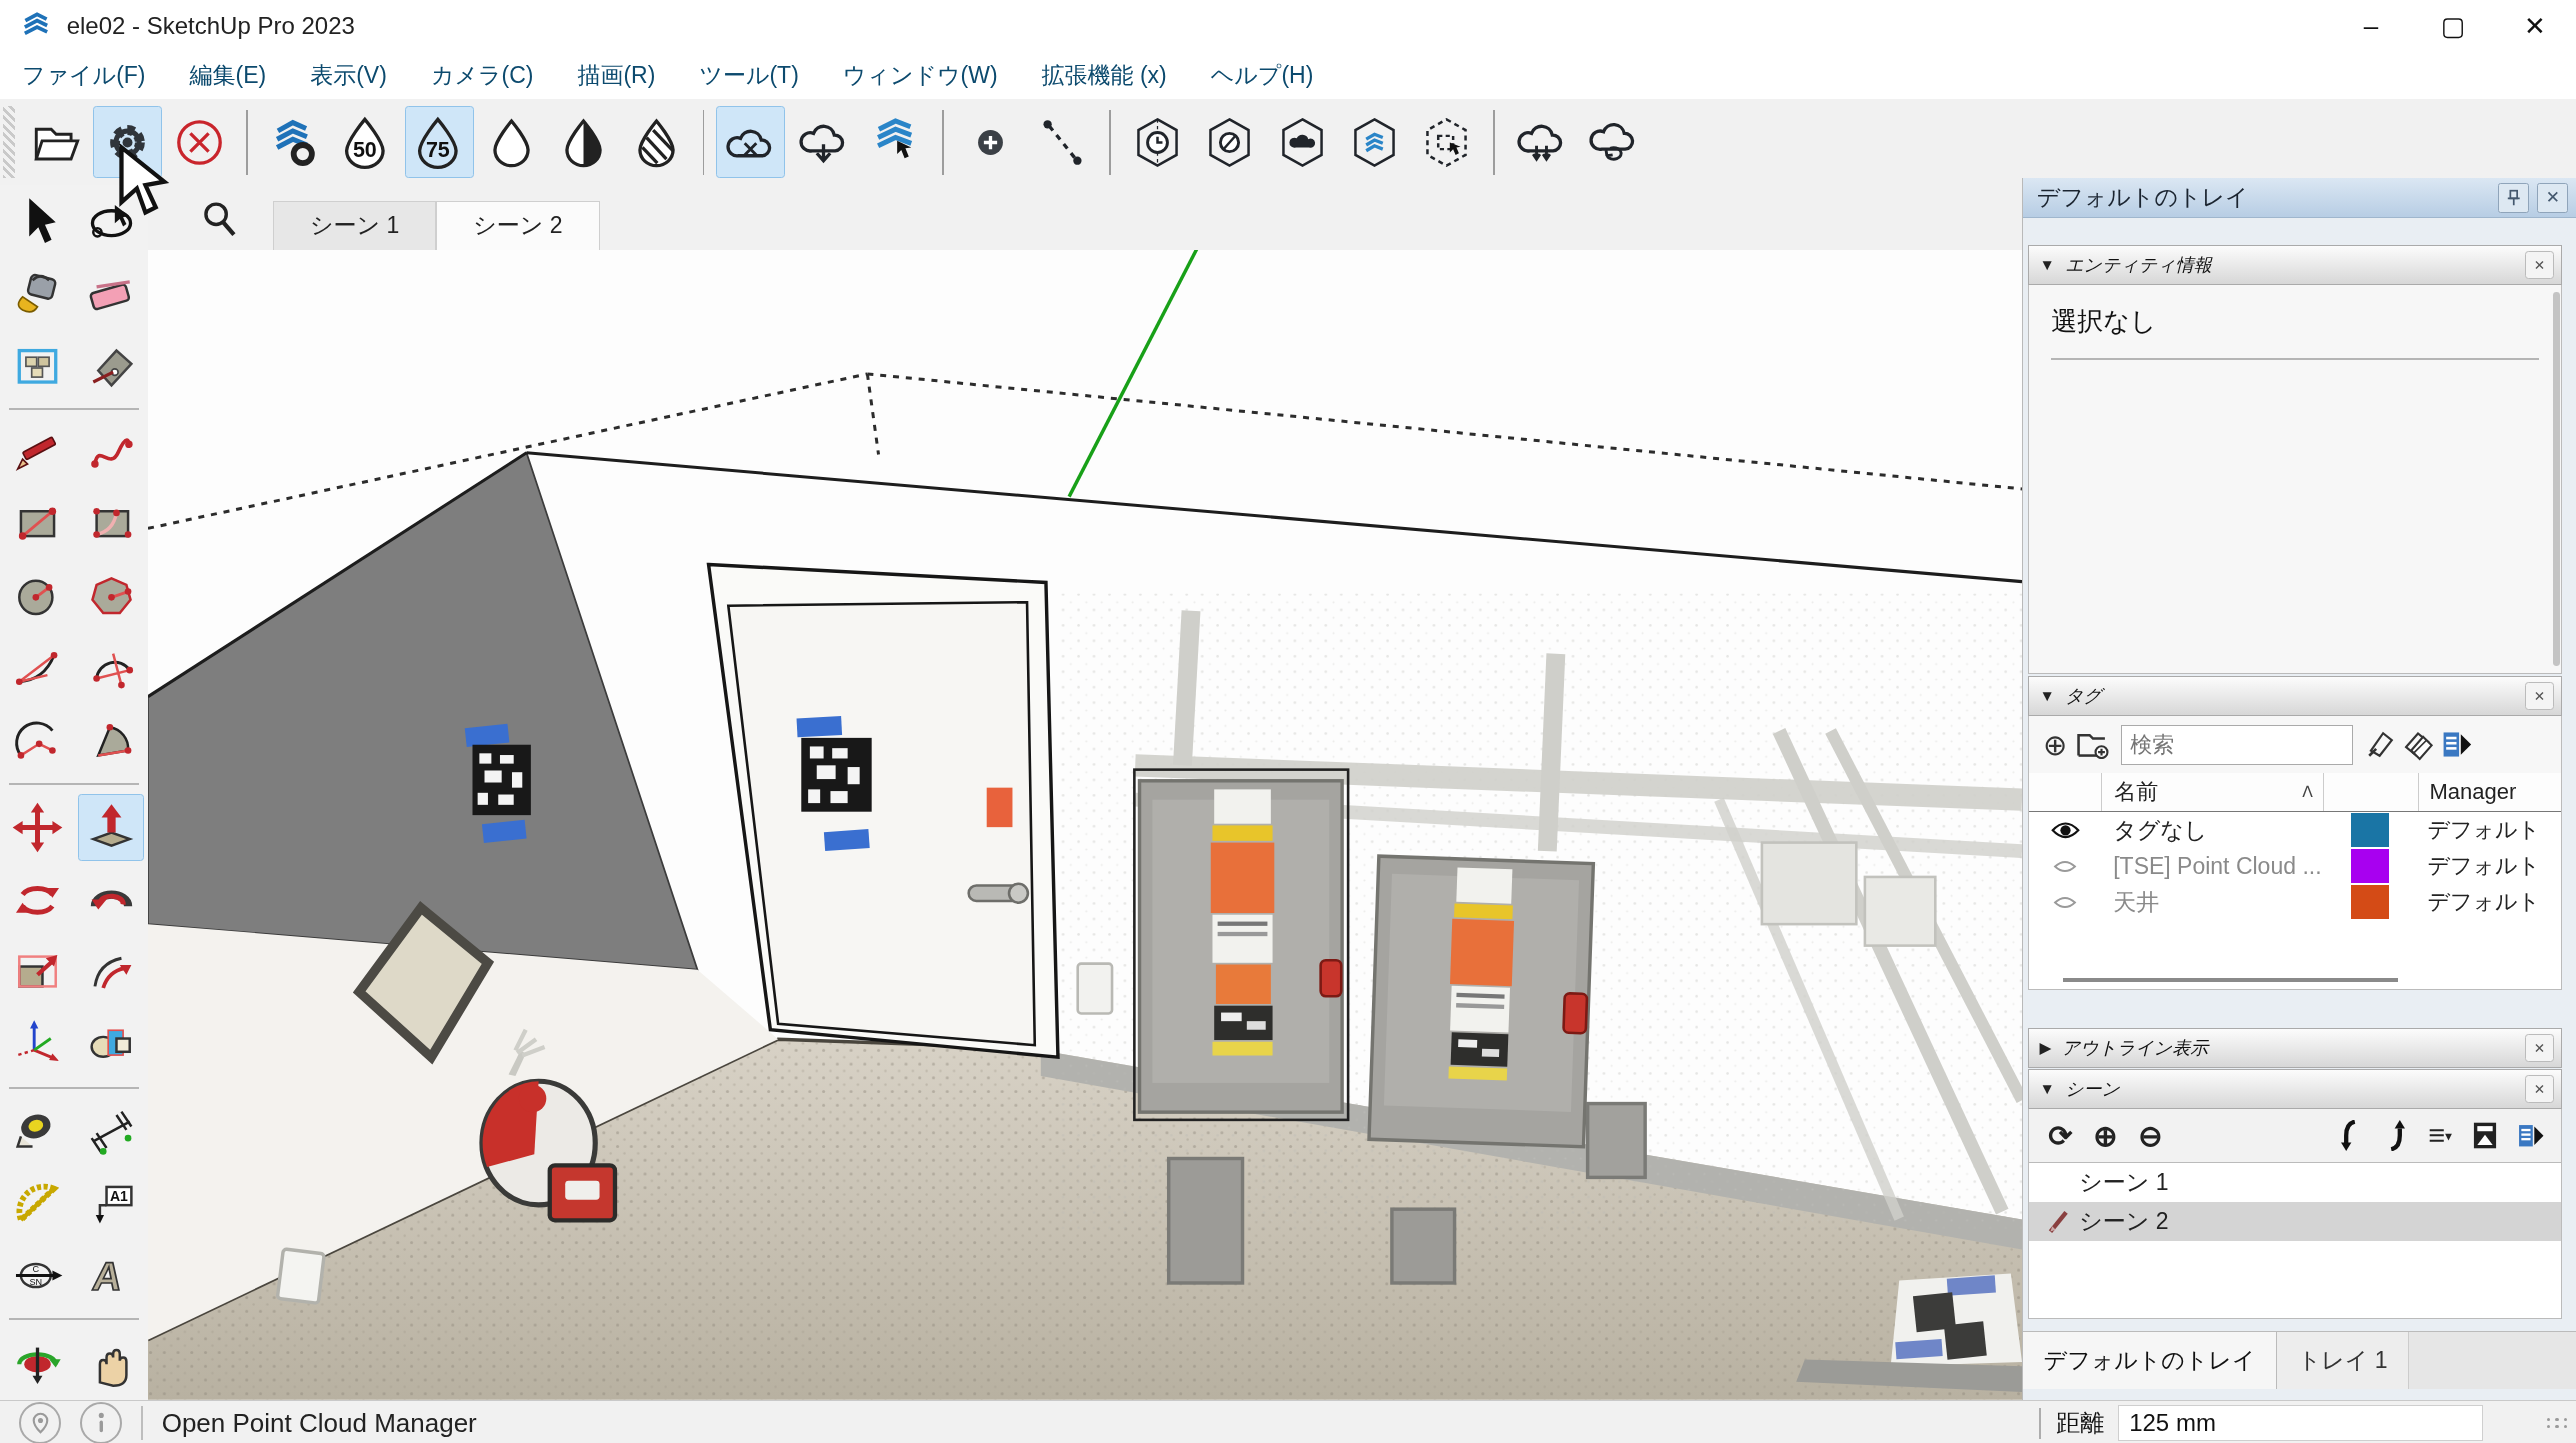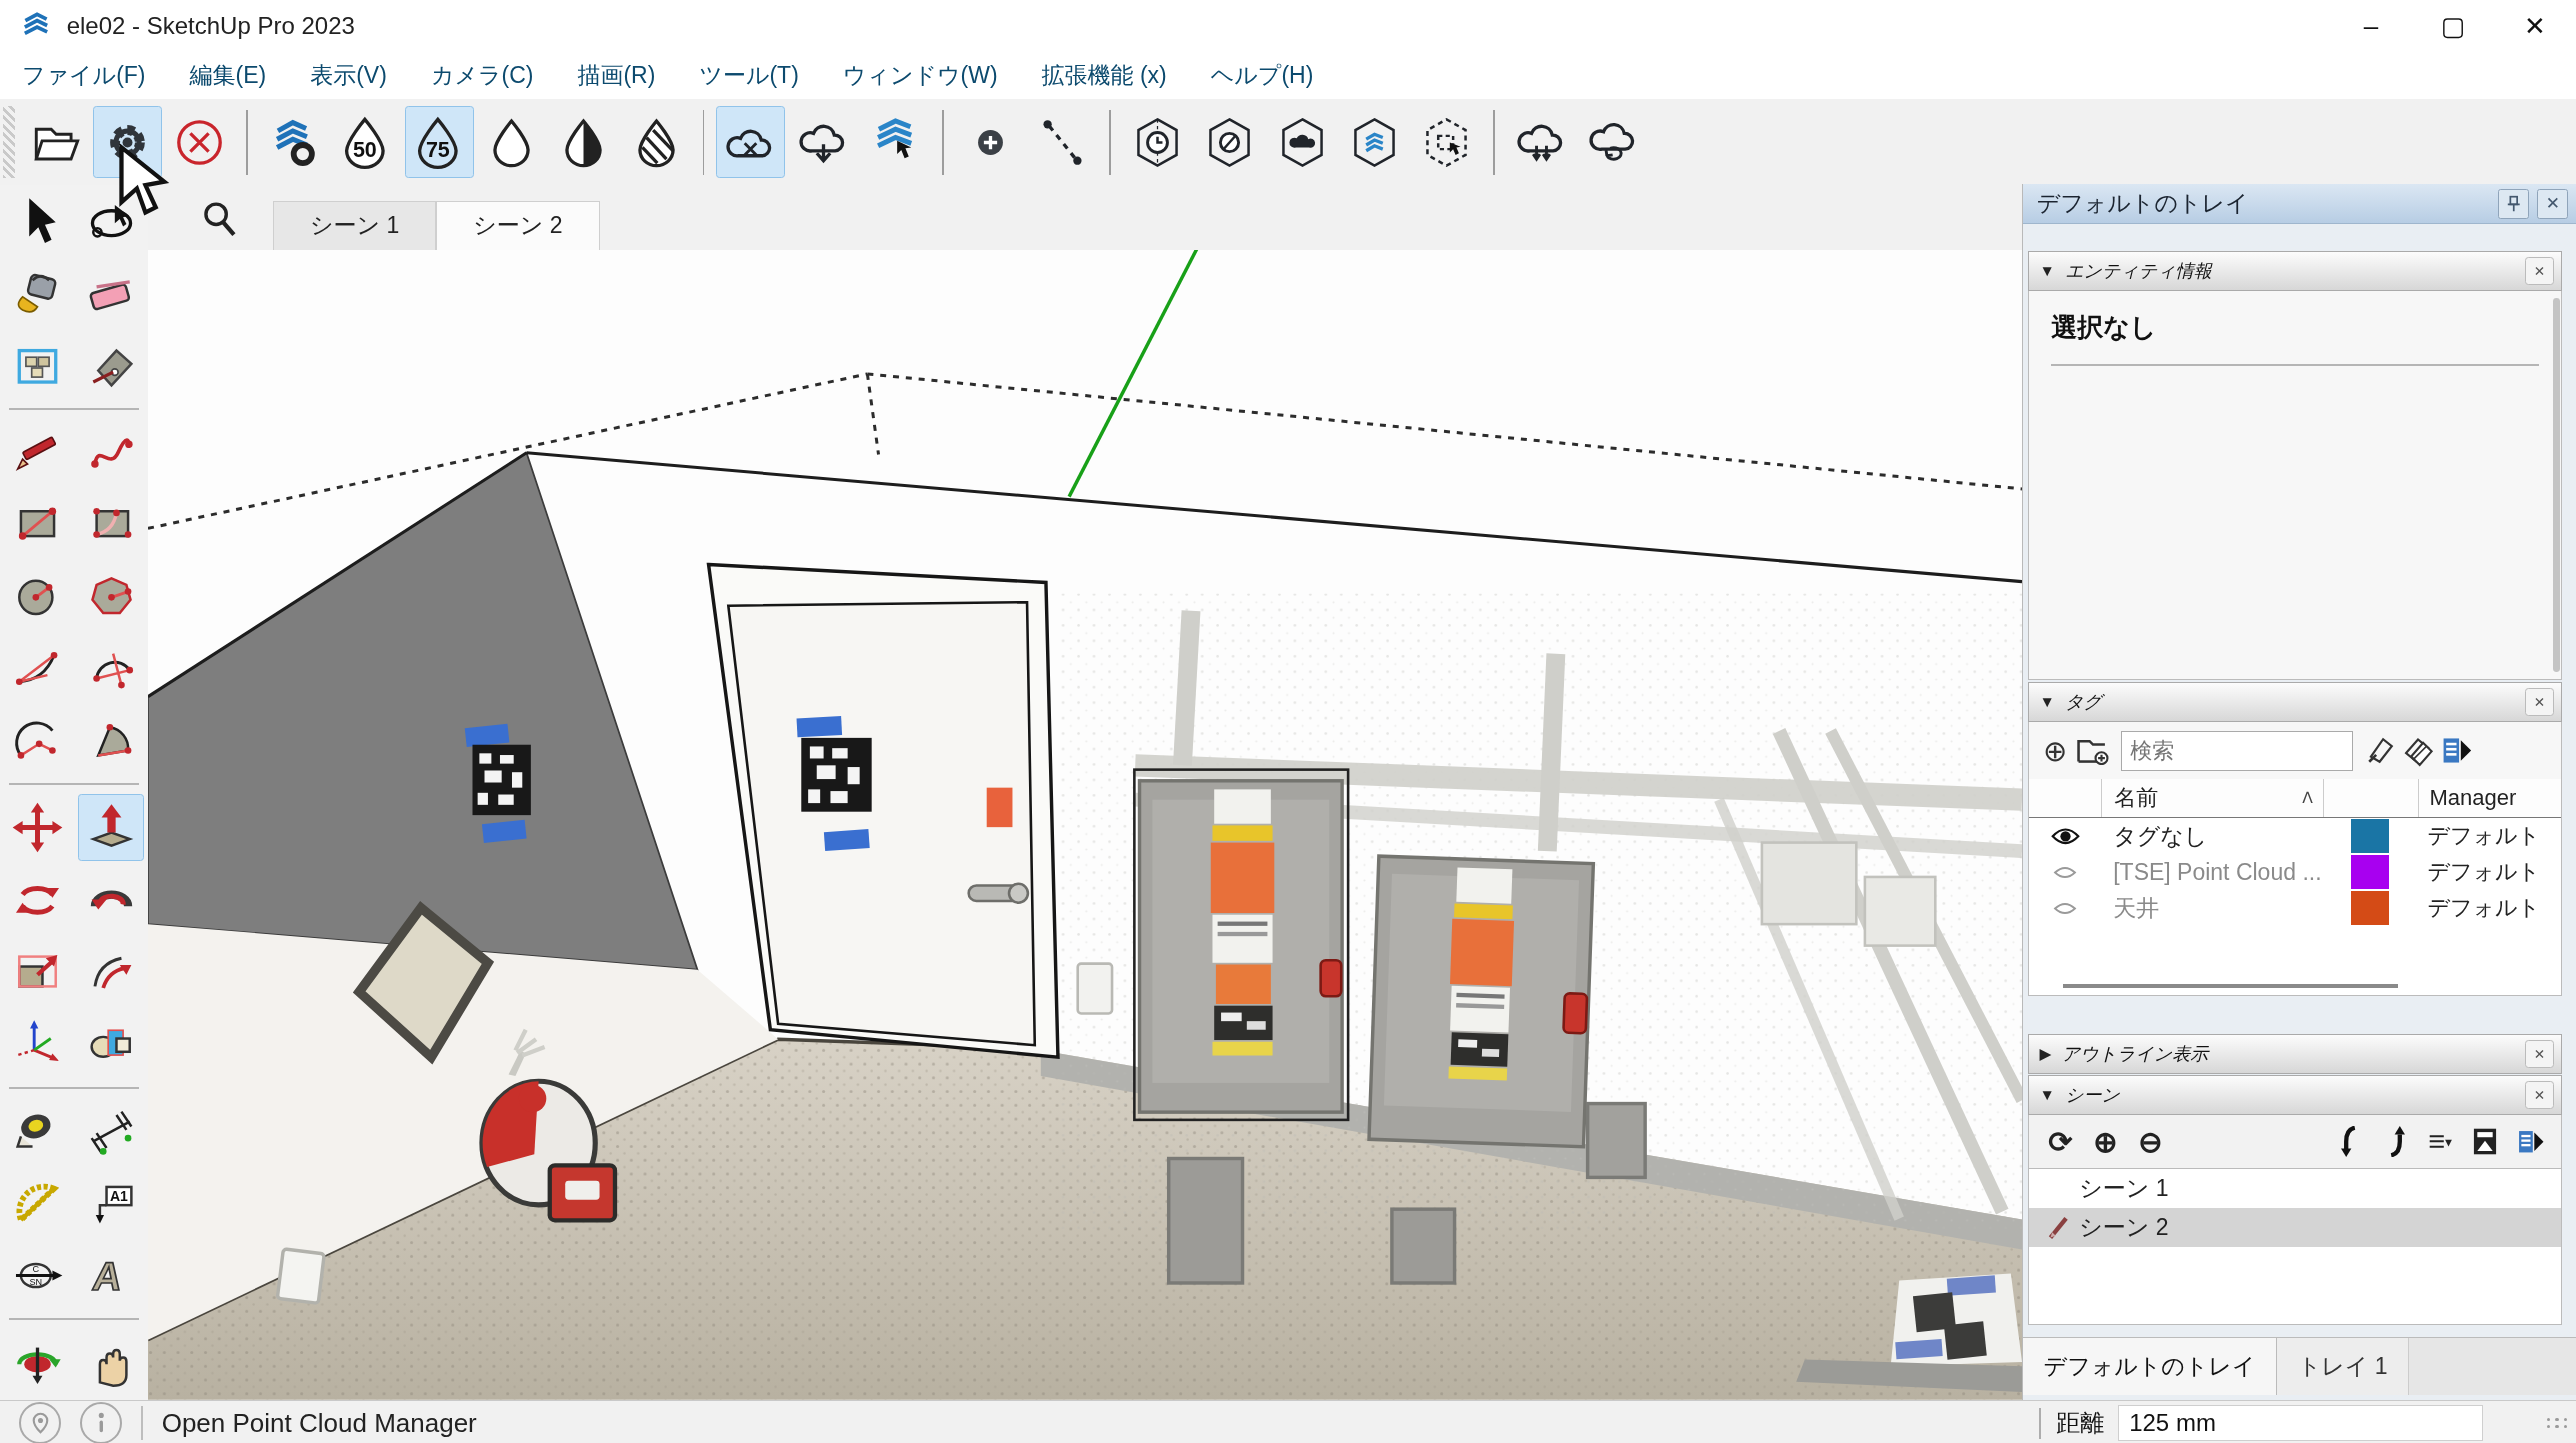--- a/index.html
+++ b/index.html
@@ -40,40 +40,40 @@
   .tabstrip{position:absolute;left:148px;top:185px;width:1874px;height:65px;background:#f1f1f1;
             display:flex;align-items:flex-end;border-bottom:0.9px solid #cfcfcf;}
   .maglens{margin:0 34px 12px 52px;}
   .vtab{font-size:23px;padding:8.6px 36px;border:0.9px solid #cfcfcf;border-bottom:none;
         background:#e7e7e7;color:#222;}
   .vtab.active{background:#fbfbfb;}
   
   .viewport{position:absolute;left:148px;top:250px;width:1874px;height:1150px;background:#fdfdfd;}
   .viewport svg{display:block;}
   
-  .tray{position:absolute;left:2022px;top:184px;width:554px;height:1259px;background:#e9eef3;
+  .tray{position:absolute;left:2022px;top:178px;width:554px;height:1259px;background:#e9eef3;
         border-left:0.9px solid #b9b9b9;}
   .tray-titlebar{position:absolute;left:0;top:0;width:554px;height:39px;
         background:linear-gradient(#dbe7f3,#b7cde4);display:flex;align-items:center;
         border-bottom:0.9px solid #9fb6cd;}
   .tray-title{font-size:23px;margin-left:13.7px;color:#1b2430;}
   .tray-titlebar .hdr-icons{position:absolute;right:8.6px;top:5.2px;display:flex;gap:8.6px;}
   .hdrbox{width:29px;height:27.5px;border:0.9px solid #8fa4ba;background:#dde8f2;border-radius:2.6px;
           display:flex;align-items:center;justify-content:center;font-size:17px;color:#44586e;}
   .section{position:absolute;left:5.2px;width:534px;}
   .sec-head{height:38px;background:linear-gradient(#fcfcfc,#d7d7d7);border:0.9px solid #aaa;
             display:flex;align-items:center;position:relative;}
   .sec-tri{font-size:15.5px;margin:0 10.3px 0 10.3px;color:#222;}
   .sec-title{font-size:18px;color:#111;font-style:italic;}
   .sec-x{position:absolute;right:6.9px;top:5.2px;width:27.5px;height:26px;border:0.9px solid #bbb;
          border-radius:3.4px;background:#f4f4f4;display:flex;align-items:center;justify-content:center;
          font-size:13.7px;color:#555;}
   .sec-body{background:#f7f7f7;border:0.9px solid #bbb;border-top:none;position:relative;}
   .vscroll{position:absolute;right:1.7px;top:6.9px;width:6.9px;bottom:6.9px;background:#c4c4c4;border-radius:3.4px;}
-  .no-selection{font-size:26px;font-weight:bold;color:#111;padding:19px 0 0 22px;}
+  .no-selection{font-size:26px;font-weight:normal;color:#111;padding:19px 0 0 22px;}
   .ei-rule{height:1.7px;background:#b5b5b5;margin:19px 22px 0 22px;}
   
   .tag-tools{display:flex;align-items:center;height:57px;padding:0 6.9px;}
   .tag-tools .ticon{width:38px;display:flex;justify-content:center;align-items:center;font-size:29px;color:#333;}
   .search-box{flex:0 0 230px;height:38px;border:0.9px solid #aaa;background:#fff;margin:0 8.6px;}
   .search-box input{width:100%;height:100%;border:none;outline:none;font-size:22px;color:#888;
                     padding:0 8.6px;box-sizing:border-box;background:transparent;font-family:"Liberation Sans",sans-serif;}
   .tag-table{background:#fff;}
   .tag-thead{display:flex;height:38px;border-bottom:1.7px solid #777;align-items:center;background:#fdfdfd;}
   .tag-col-eye{flex:0 0 72px;border-right:0.9px solid #ccc;height:100%;}

